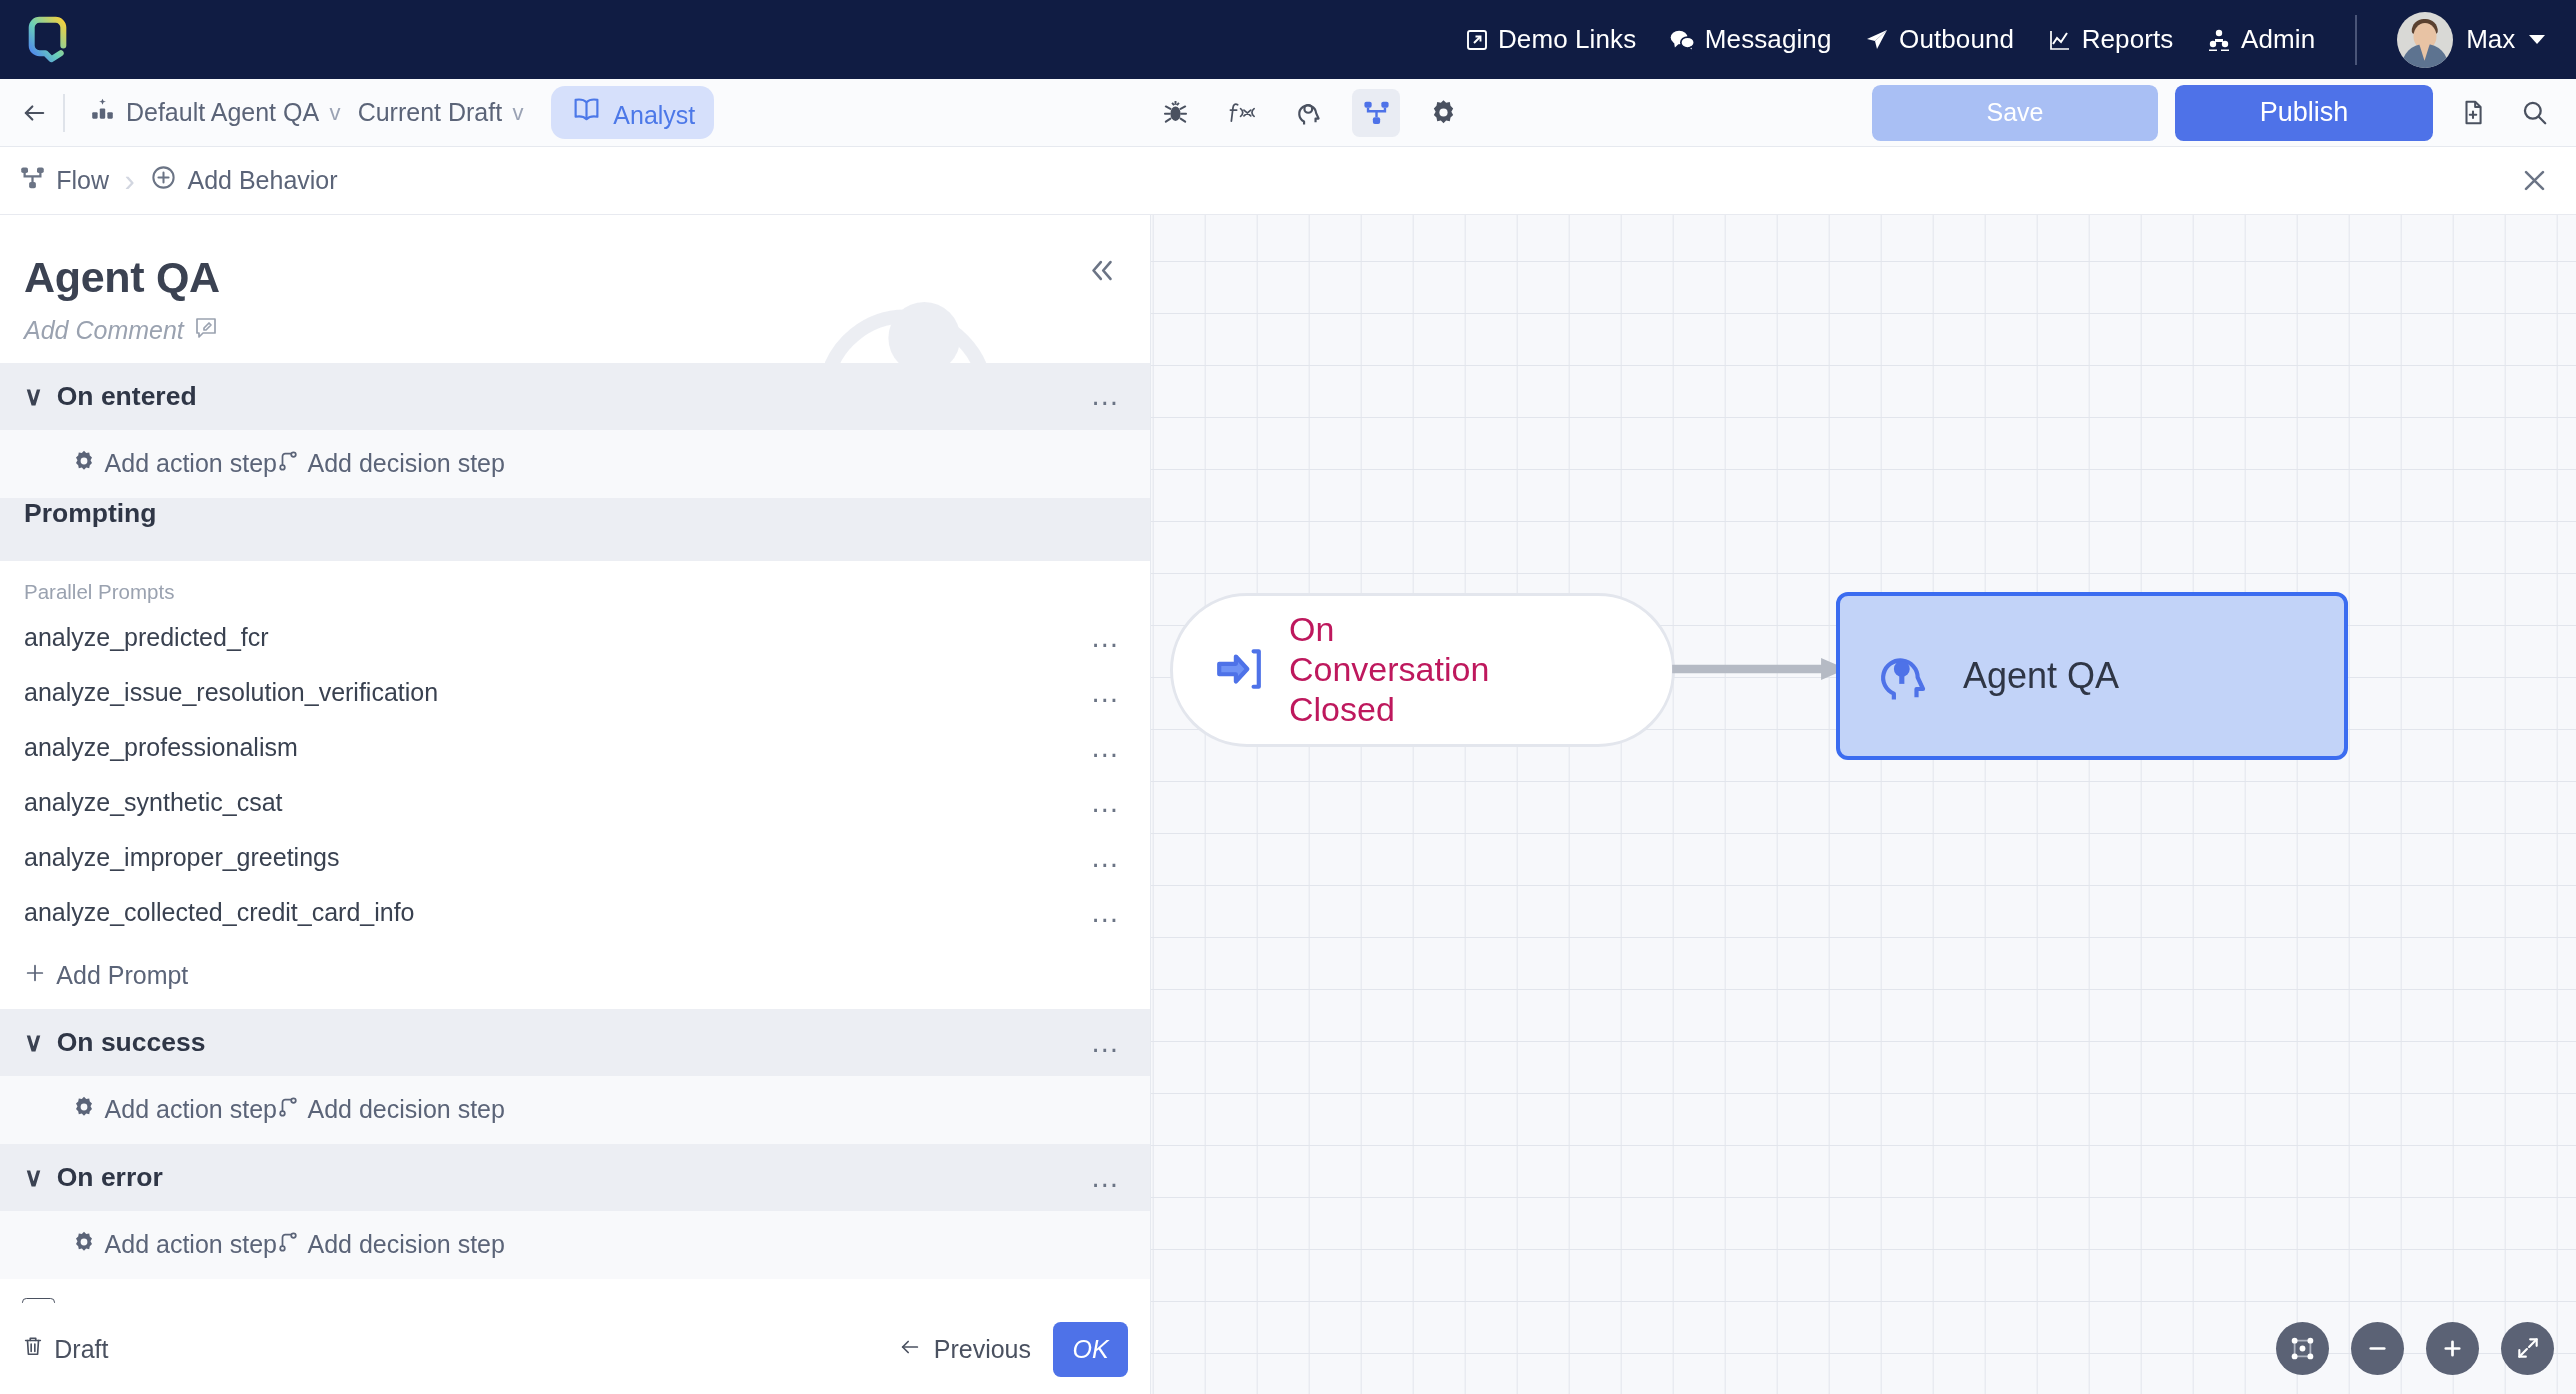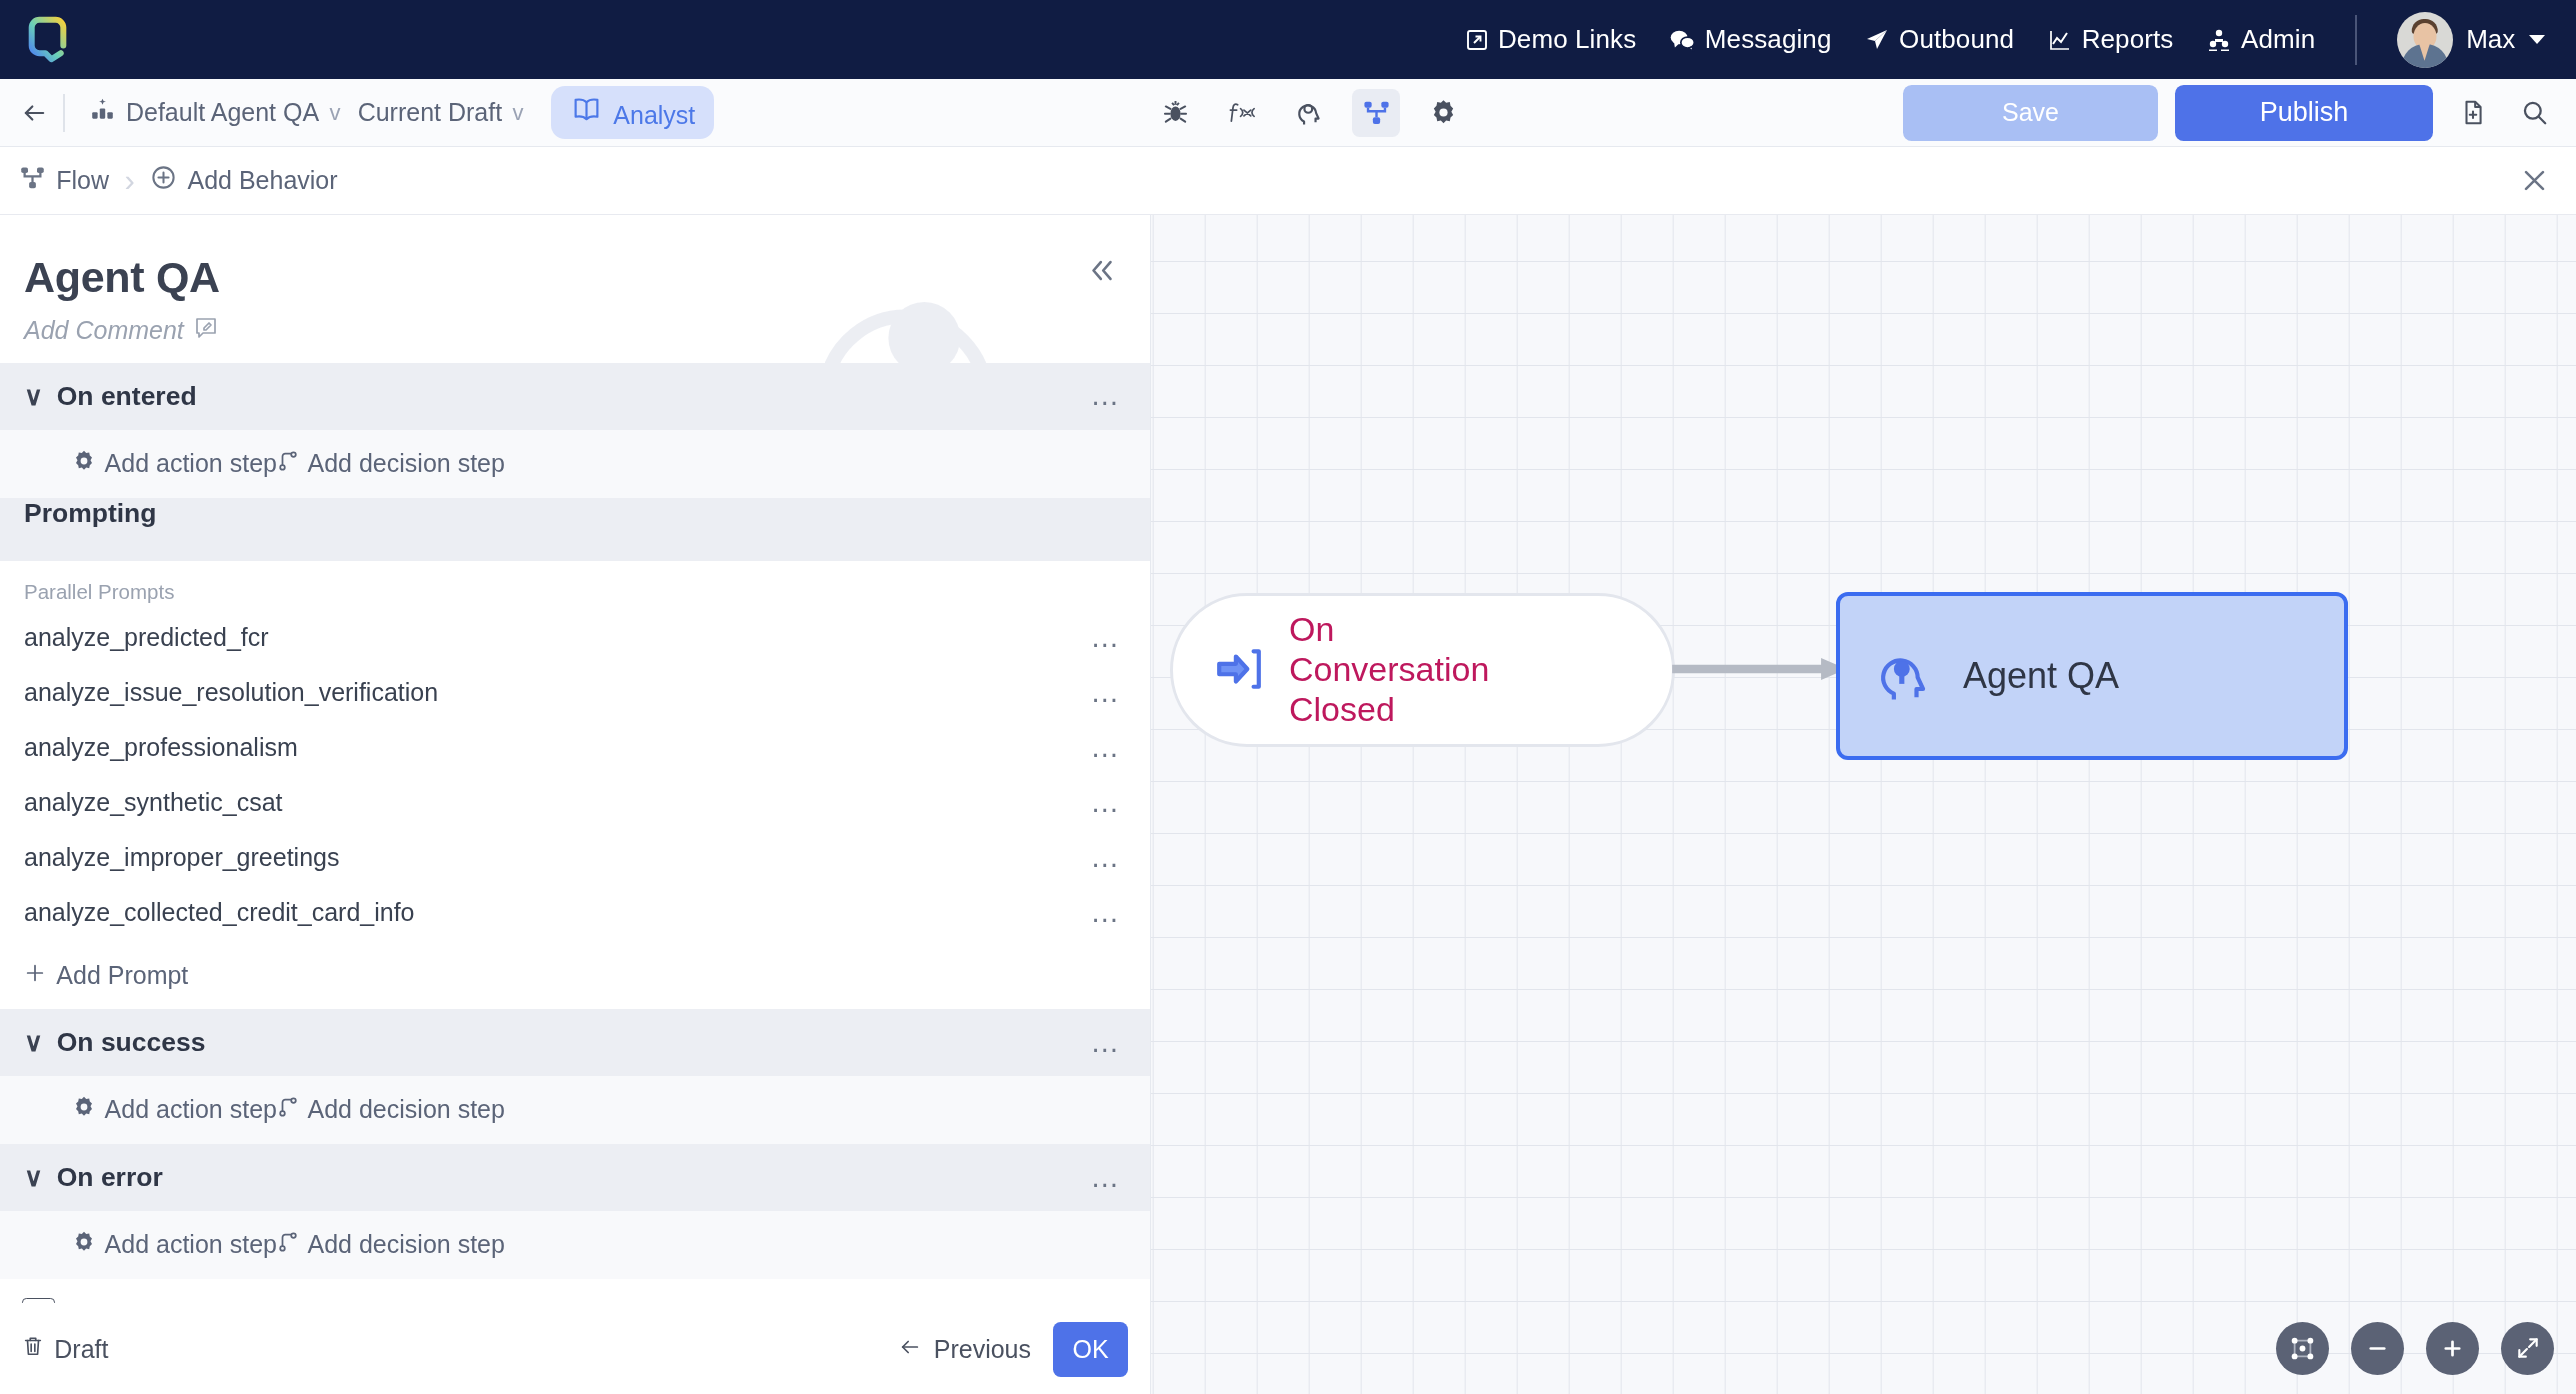--- a/index.html
+++ b/index.html
@@ -68,21 +68,21 @@
   .tb-mode {
     display:flex;align-items:flex-end;gap:10.3px;
     background:#d6e0fb;border-radius:14px;padding:8.6px 19px;margin-left:19px;cursor:pointer;
   }
   .tb-mode span { color:#4c78e8; font-size:25px; }
   .tb-icons { position:absolute; left:1151px; display:flex; align-items:center; gap:19px; }
   .tb-ico { width:48px;height:48px;border-radius:7.7px;display:flex;align-items:center;justify-content:center;cursor:pointer; }
   .tb-ico.active { background:#e9ecf3; }
   .tb-right { margin-left:auto; display:flex; align-items:center; gap:17px; }
   .btn-save {
-    width:255px;height:56px;border-radius:8.6px;border:none;
+    width:286px;height:56px;border-radius:8.6px;border:none;
     background:#a9bff4;color:#ffffff;font-size:25px;cursor:pointer;
     font-family:"Liberation Sans",sans-serif;
   }
   .btn-publish {
     width:258px;height:56px;border-radius:8.6px;border:none;
     background:#4e72e8;color:#ffffff;font-size:27px;cursor:pointer;
     font-family:"Liberation Sans",sans-serif;
   }
   .tb-right .tb-ico { width:45px;height:45px; }
 
@@ -159,20 +159,21 @@
     position:absolute; left:0; right:0; bottom:0; height:92px;
     display:flex; align-items:center; padding:0 22px 0 22px; z-index:4; background:#ffffff;
   }
   .foot-remove { display:flex;align-items:center;gap:10.3px;color:#4a5160;font-size:25px;cursor:pointer; }
   .foot-right { margin-left:auto; display:flex; align-items:center; gap:22px; }
   .foot-prev { display:flex;align-items:center;gap:10.3px;color:#4a5160;font-size:25px;cursor:pointer; }
   .btn-ok {
     background:#4e72e8;color:#fff;border:none;border-radius:7.7px;
     width:75px;height:55px;font-size:25px;cursor:pointer;
     font-family:"Liberation Sans",sans-serif;
+    font-style:italic;
   }
 
   
   .canvas {
     flex:1; position:relative; background-color:#f7f8fb;
     background-image:
       linear-gradient(to right, #e2e5ec 1.3px, transparent 1.3px),
       linear-gradient(to bottom, #e2e5ec 1.3px, transparent 1.3px);
     background-size: 52px 52px;
     background-position: 1.7px -6px;

